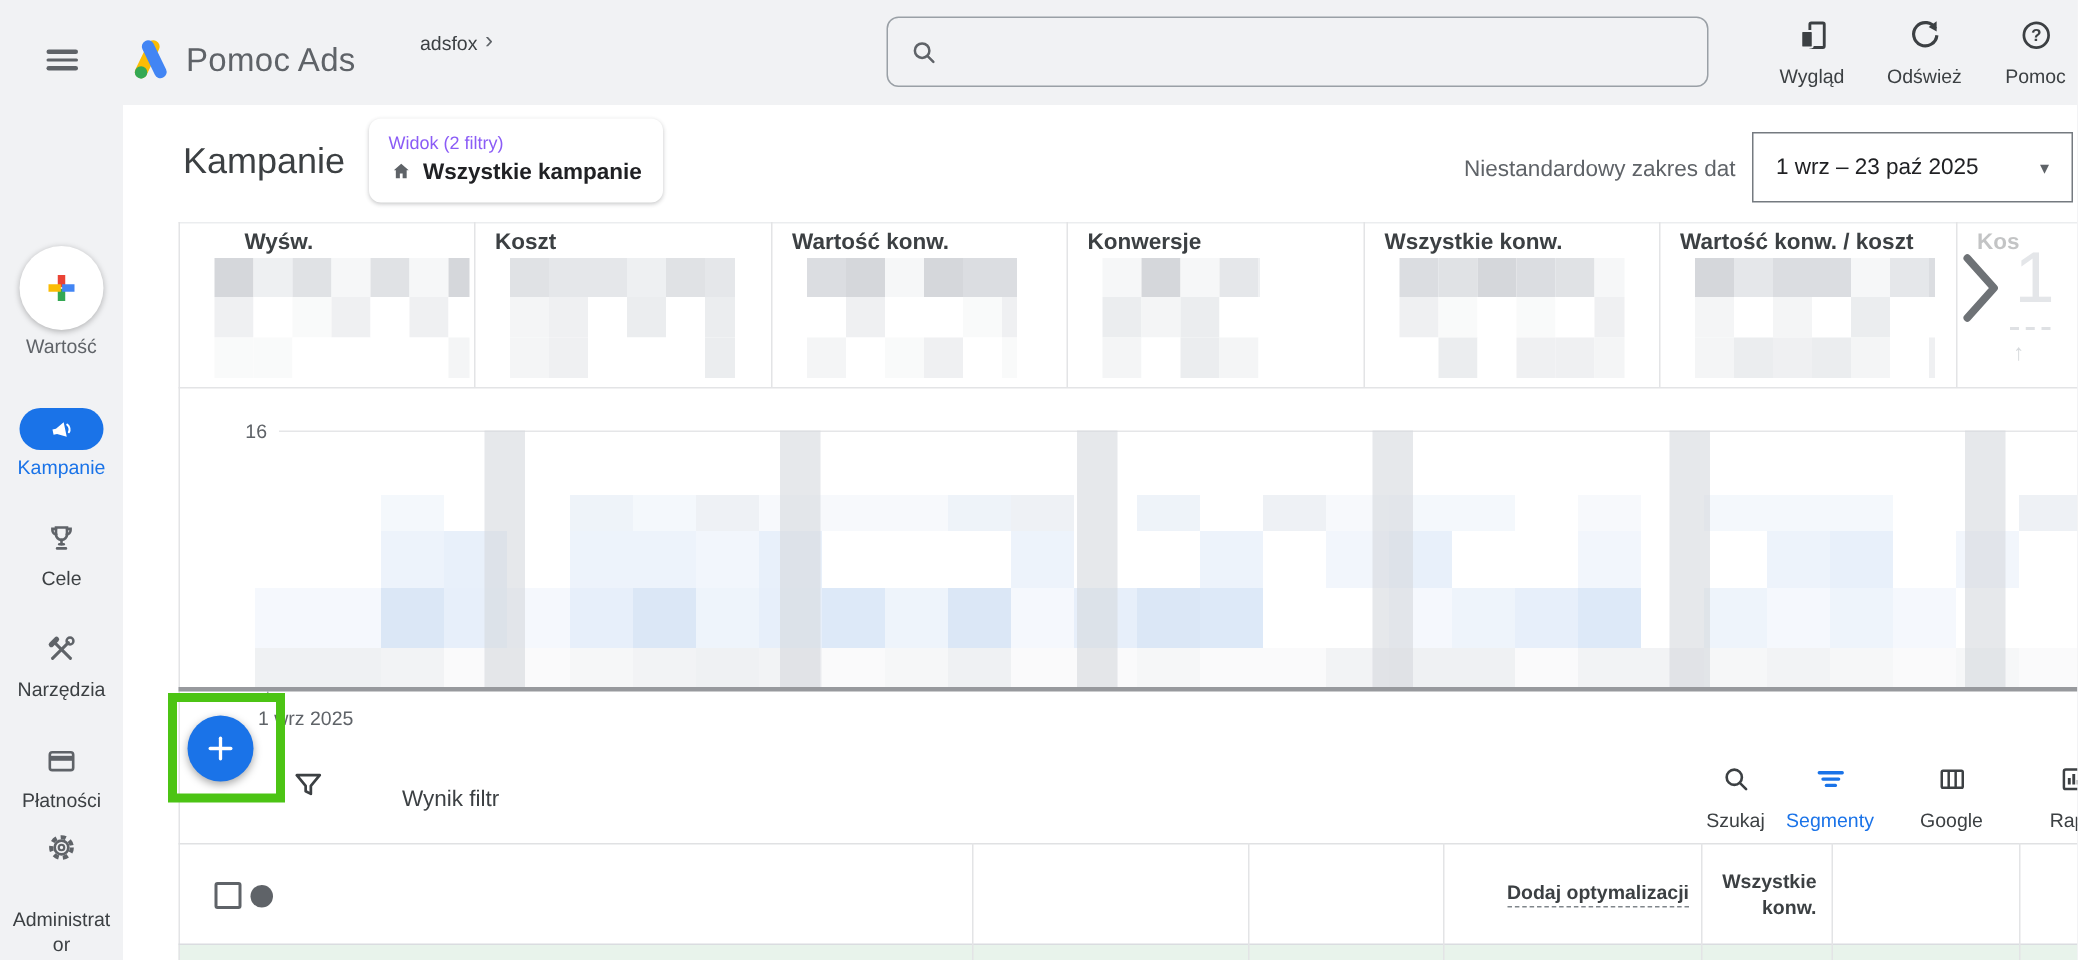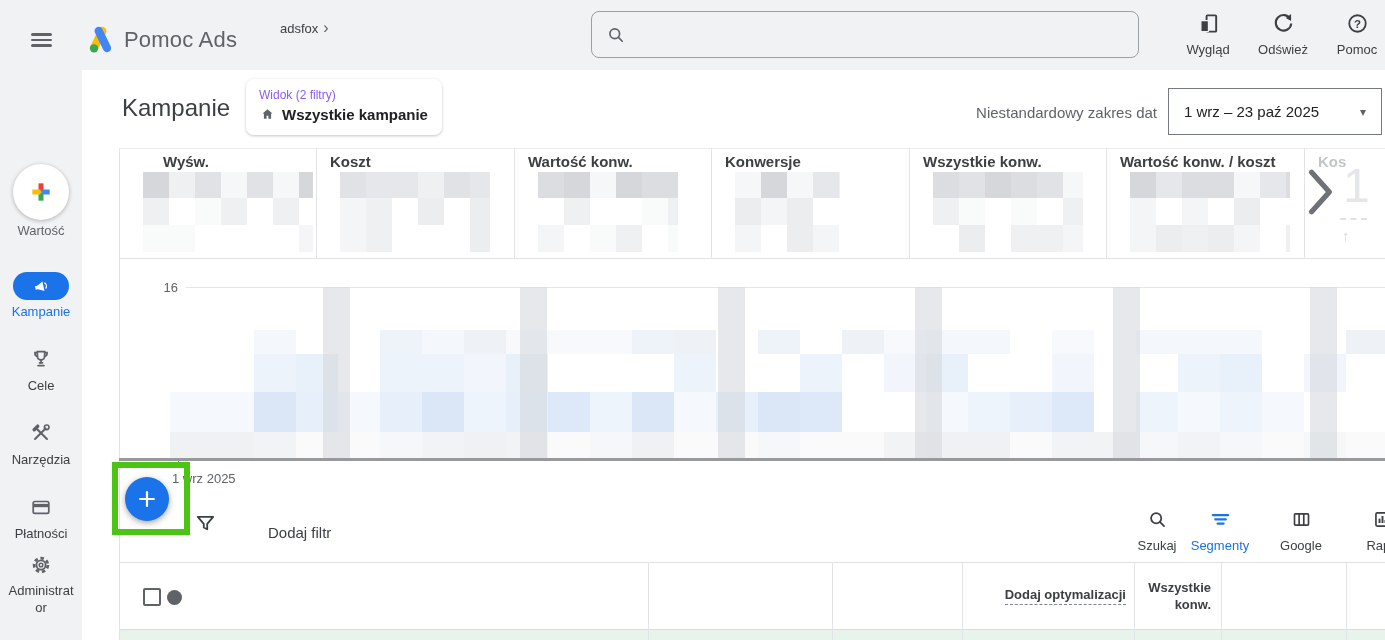--- a/index.html
+++ b/index.html
@@ -418,21 +418,21 @@
       </svg>
       <div class="navlabel" style="top:456px;">Płatności</div>
     </div>
 
     <div>
       <svg class="navicon" style="top:484px;" viewBox="0 0 24 24">
         <circle cx="12" cy="12" r="7.5" fill="none" stroke="#5f6368" stroke-width="3" stroke-dasharray="3.8 3.1"></circle>
         <circle cx="12" cy="12" r="5" fill="none" stroke="#5f6368" stroke-width="2"></circle>
         <circle cx="12" cy="12" r="2" fill="none" stroke="#5f6368" stroke-width="1.6"></circle>
       </svg>
-      <div class="navlabel" style="top:512px;left:5px;width:72px;word-break:break-all;line-height:17px;">Administrator</div>
+      <div class="navlabel" style="top:534px;left:5px;width:72px;word-break:break-all;line-height:17px;">Administrator</div>
     </div>
   </div>
 
   <div class="title">Kampanie</div>
 
   <div class="chip">
     <div class="cap">Widok (2 filtry)</div>
     <div class="row">
       <svg width="17" height="17" viewBox="0 0 24 24">
         <path d="M12 4.5 5 10.5h1.9V18h3.8v-4.3h2.6V18h3.8v-7.5H19L12 4.5z" fill="#5f6368"></path>
@@ -486,21 +486,21 @@
     <svg width="22" height="22" viewBox="0 0 24 24">
       <line x1="12" y1="4.5" x2="12" y2="19.5" stroke="#fff" stroke-width="2.4" stroke-linecap="round"></line>
       <line x1="4.5" y1="12" x2="19.5" y2="12" stroke="#fff" stroke-width="2.4" stroke-linecap="round"></line>
     </svg>
   </div>
   <div class="annot"></div>
 
   <svg class="abs" style="left:194px;top:512px;z-index:4;" width="23" height="23" viewBox="0 0 24 24">
     <path d="M4 5h16l-6.2 7.4V18l-3.6-1.8v-3.8L4 5z" fill="none" stroke="#3c4043" stroke-width="1.9" stroke-linejoin="round"></path>
   </svg>
-  <div class="abs" style="left:268px;top:524px;font-size:15px;color:#3c4043;z-index:4;cursor:pointer;">Dodaj filtr</div>
+  <div class="abs" style="left:268px;top:524px;font-size:15px;color:#3c4043;z-index:4;cursor:pointer;">Wynik filtr</div>
 
   <div class="toolbar-btn" style="left:1119px;">
     <svg width="21" height="21" viewBox="0 0 24 24">
       <circle cx="10.5" cy="10.5" r="5.8" fill="none" stroke="#3c4043" stroke-width="2"></circle>
       <line x1="14.9" y1="14.9" x2="19.5" y2="19.5" stroke="#3c4043" stroke-width="2" stroke-linecap="round"></line>
     </svg>
     <div class="lbl">Szukaj</div>
   </div>
   <div class="toolbar-btn active" style="left:1182px;">
     <svg width="21" height="21" viewBox="0 0 24 24">

